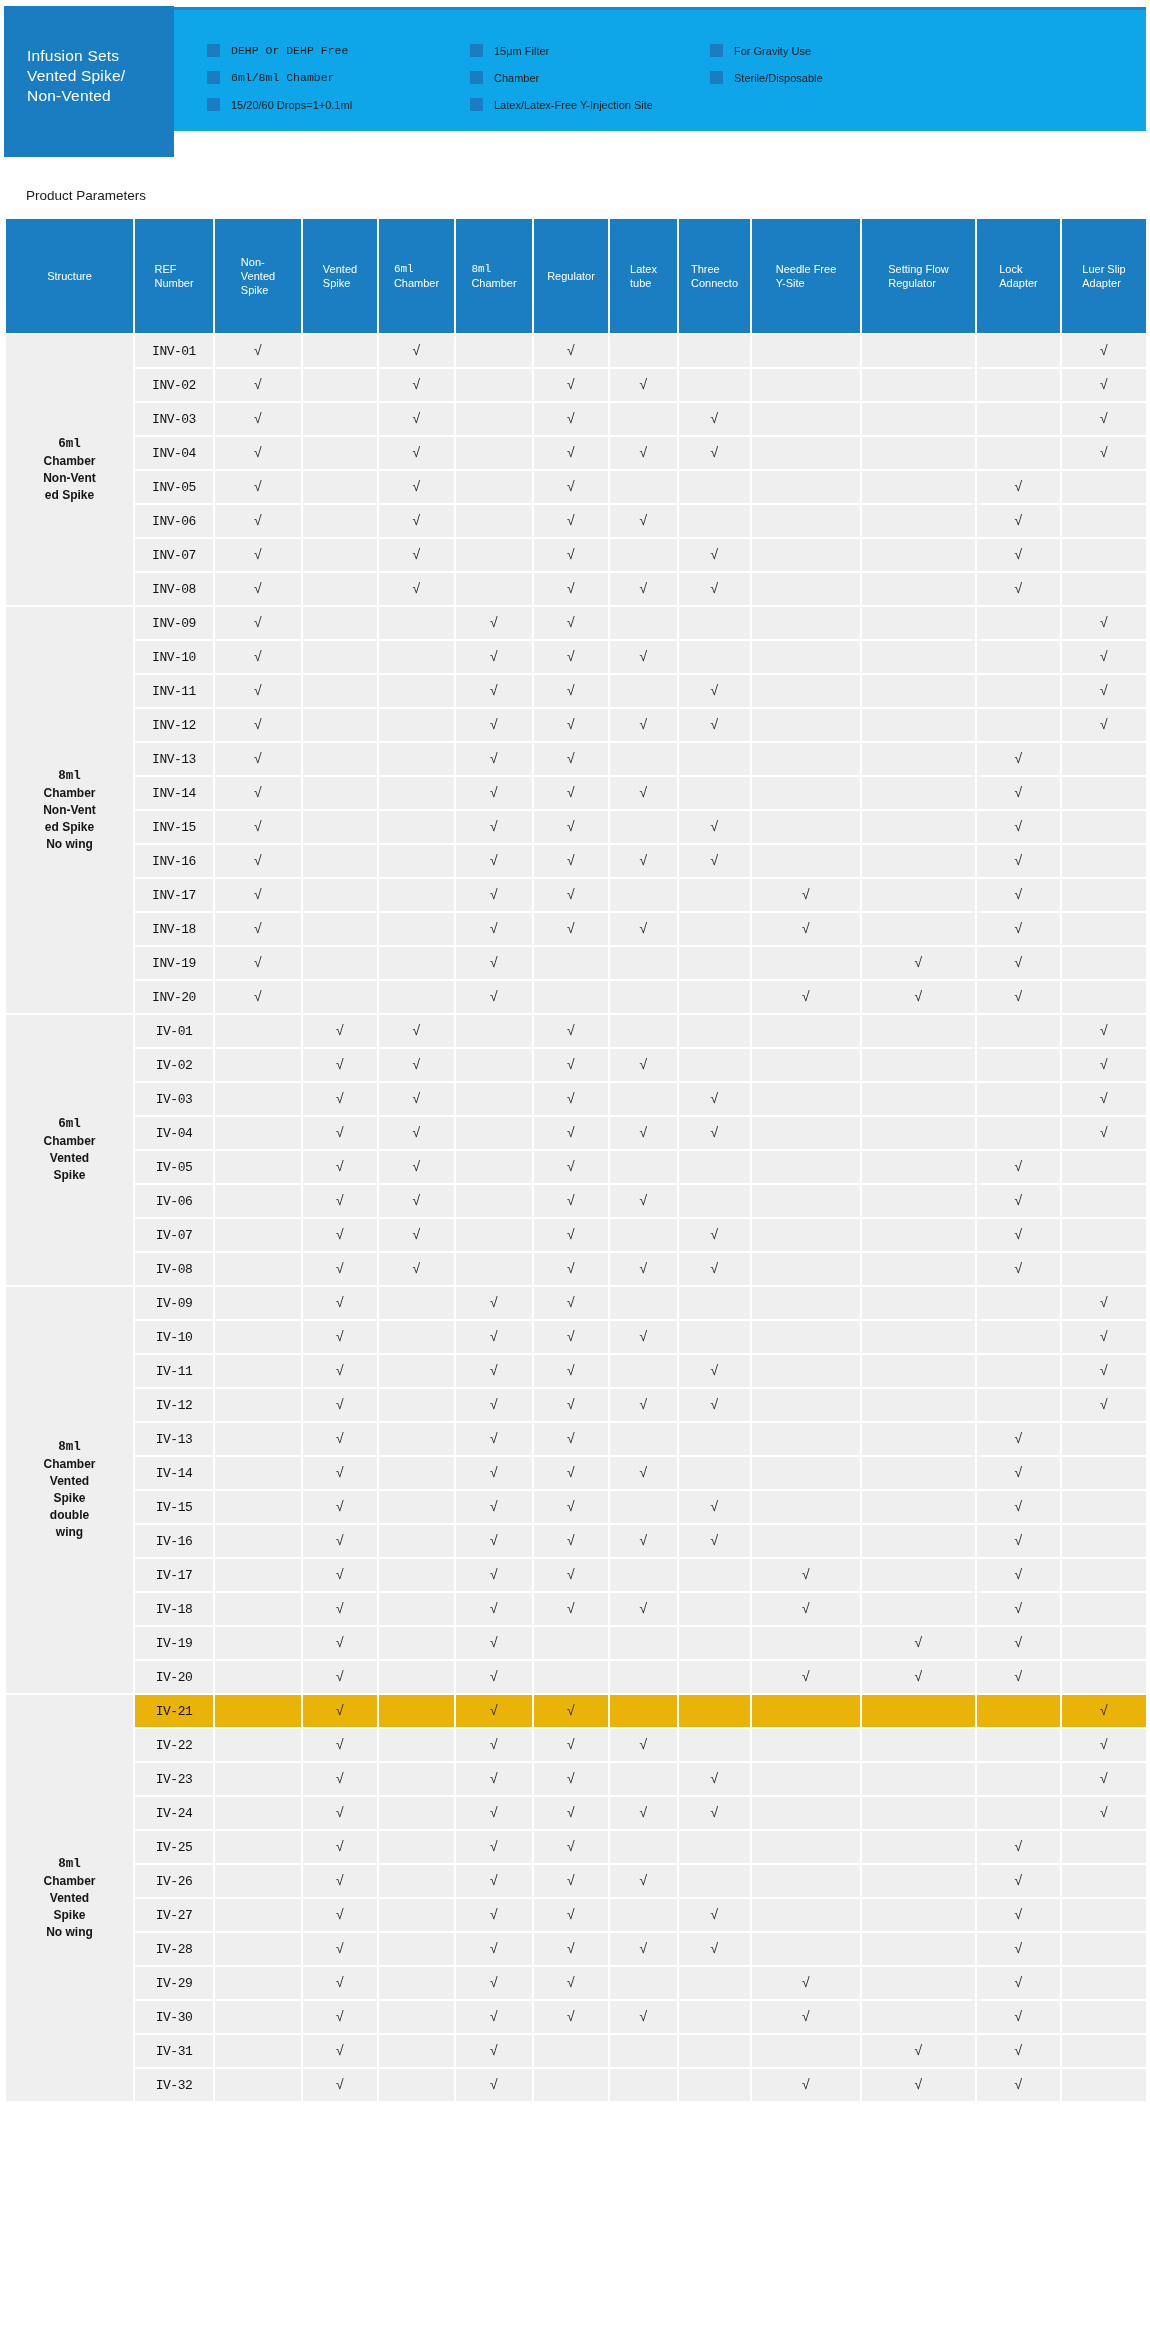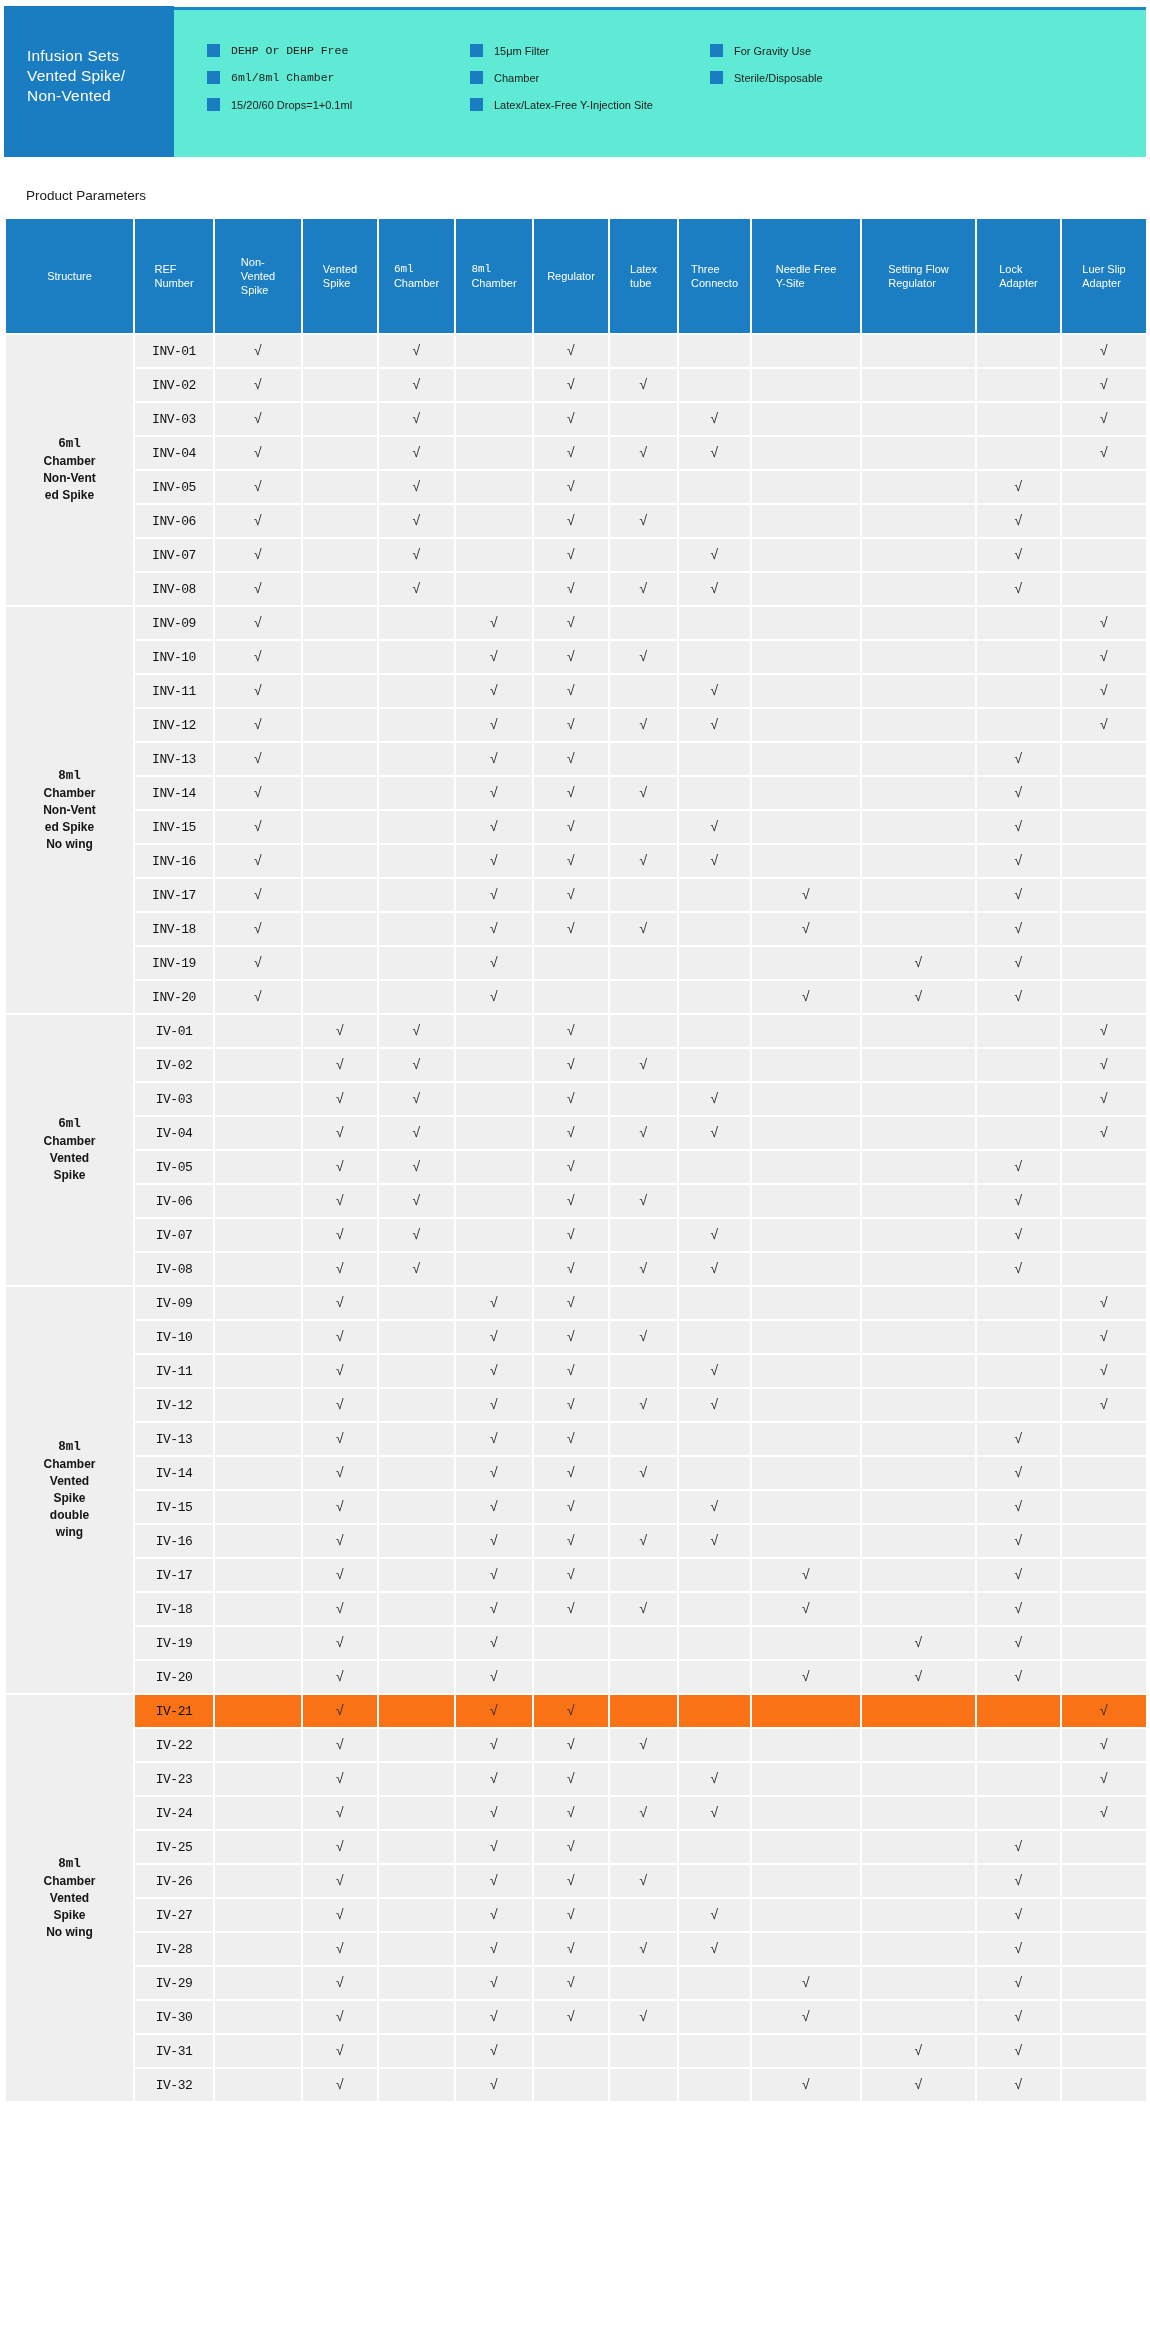--- a/index.html
+++ b/index.html
@@ -10,22 +10,22 @@
   
   .title-box{
     position:absolute; left:4px; top:6px; width:170px; height:151px;
     background:#1A7CC1; color:#ffffff; z-index:2;padding-left:10px;
   }
   .title-box .title-text{
     display:block; padding:40px 0 0 13px; font-size:15.5px; line-height:20px;
     white-space:pre-line; letter-spacing:0.2px;
   }
   .feature-banner{
-    position:absolute; left:174px; top:7px; width:972px; height:150px;
-    background:#5eead4; border-top:3px solid #1A85CA;
+    position:absolute; left:174px; top:7px; width:972px; height:124px;
+    background:#0ea5e9; border-top:3px solid #1A85CA;
   }
   .banner-col{ position:absolute; top:31px; }
   .banner-col:nth-of-type(1){ left:33px; }
   .banner-col:nth-of-type(2){ left:296px; }
   .banner-col:nth-of-type(3){ left:536px; }
   .banner-col:nth-of-type(4){ left:789px; }
   .banner-item{ display:flex; align-items:center; height:19px; margin-bottom:8px; }
   .bullet-sq{ width:13px; height:13px; background:#1A7CC1; flex:0 0 13px; margin-right:11px; }
   .banner-item .lbl{ font-size:11px; color:#1c1c1c; white-space:nowrap; }
   .banner-item .lbl.mono{ font-size:11.5px; }
@@ -58,21 +58,21 @@
   .ptable tbody td.chk{
     font-family:"Liberation Mono","DejaVu Sans Mono",monospace;
     font-size:14px; color:#2b2b2b;
   }
   .ptable tbody td.structure{
     font-weight:bold; font-size:12px; color:#141414; line-height:17px;
     vertical-align:middle; text-align:center; background:#EFEFEF;
   }
   .ptable tbody td.structure .sline{ display:block; }
   .ptable tbody td.structure .sline.mono{ font-size:12.5px; }
-  .ptable tbody tr.hl td:not(.structure){ background:#f97316; }
+  .ptable tbody tr.hl td:not(.structure){ background:#eab308; }
 </style>
 </head>
 <body>
 
 <div class="title-box">
   <span class="title-text">Infusion Sets
  Vented Spike/
 Non-Vented</span>
 </div>
 

